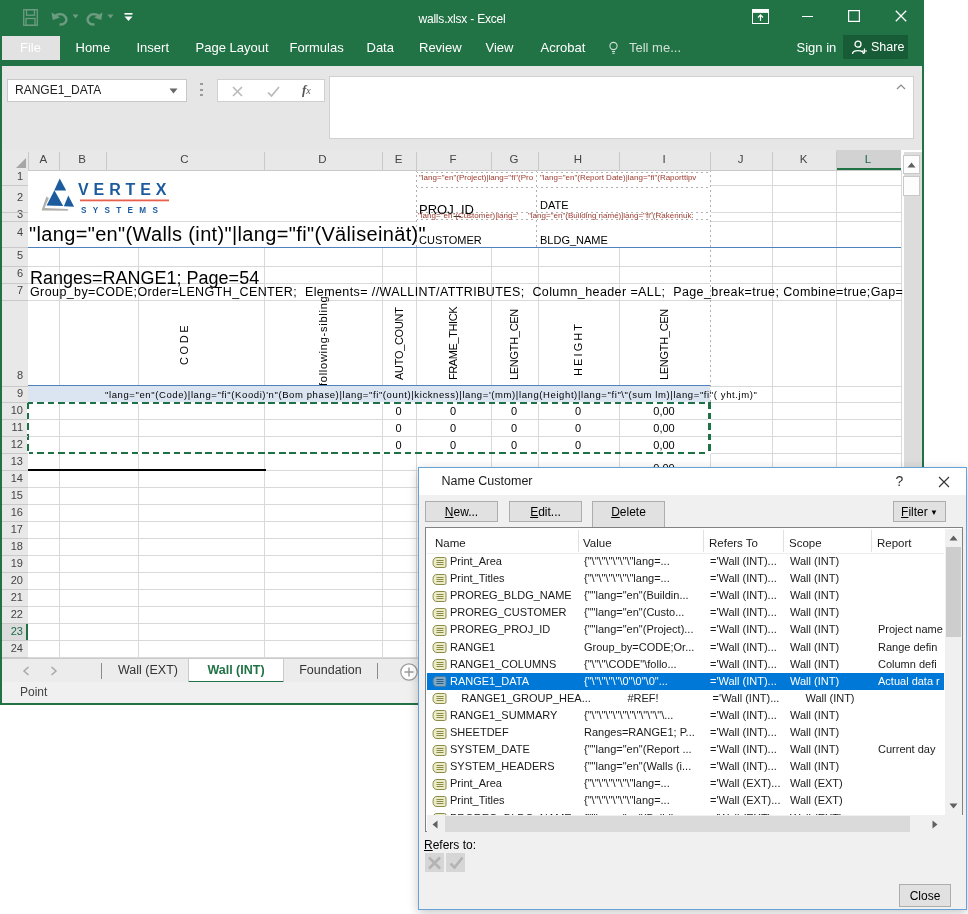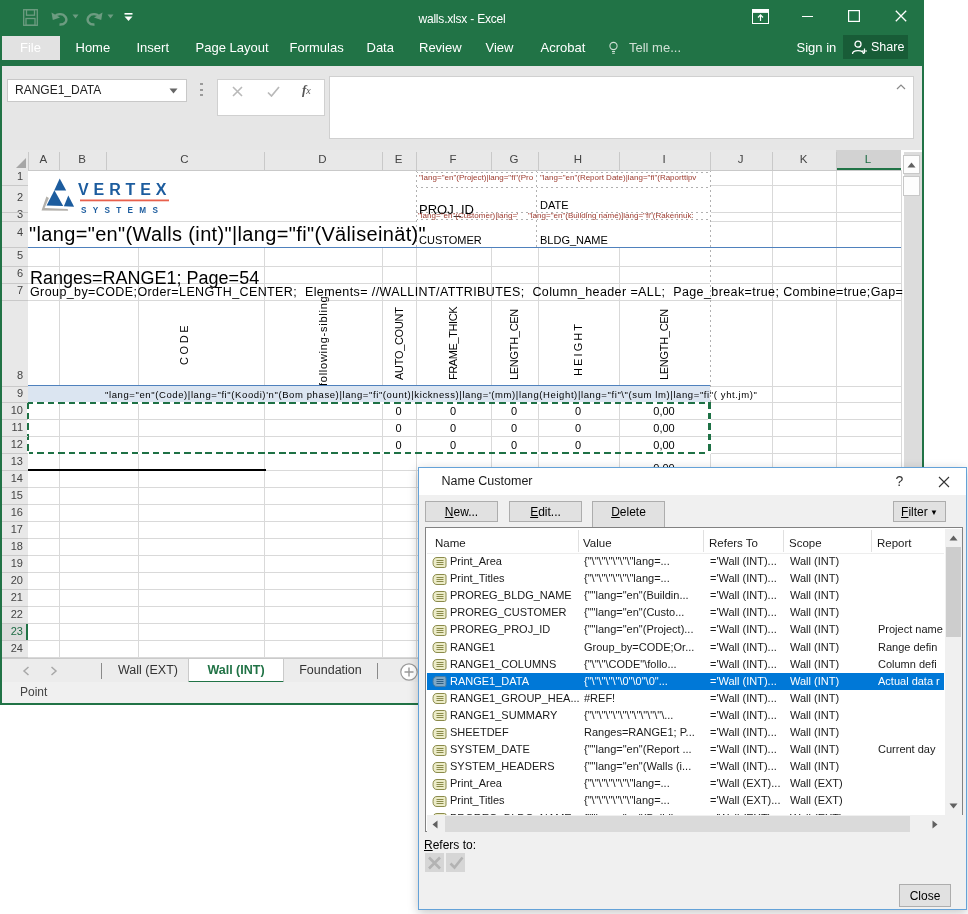--- a/index.html
+++ b/index.html
@@ -7,21 +7,21 @@
 .a{position:absolute}
 #c{position:absolute;left:0;top:0;width:968px;height:914px;background:#fff}
 
 #title{left:0;top:0;width:924px;height:66px;background:#217346}
 #ttext{left:0;top:11.5px;width:924px;text-align:center;color:#fff;font-size:12px;letter-spacing:-0.2px}
 .tab{top:36px;height:24px;line-height:24px;color:#fff;font-size:13px;white-space:nowrap}
 #filetab{left:1px;top:36px;width:59px;height:24px;background:#e2e2e2;color:#fff;text-align:center;line-height:24px;font-size:13px}
 
 #fbar{left:0;top:66px;width:924px;height:84px;background:#e6e6e6}
 #namebox{left:7px;top:13px;width:180px;height:23px;background:#fff;border:1px solid #c8c8c8;font-size:12px;color:#222;line-height:21px;padding-left:7px}
-#fxbox{left:217px;top:13px;width:108px;height:37px;background:#fff;border:1px solid #d0d0d0}
+#fxbox{left:217px;top:13px;width:108px;height:23px;background:#fff;border:1px solid #d0d0d0}
 #finput{left:329px;top:9.5px;width:585px;height:63.5px;background:#fff;border:1px solid #d0d0d0}
 
 #sheet{left:0;top:150px;width:924px;height:508px;background:#fff}
 .gl{background:#d9d9d9}
 #colhdr{left:28px;top:0;width:873px;height:19.5px;background:#e8e8e8}
 #rowhdr{left:0;top:19.5px;width:28px;height:488px;background:#e8e8e8}
 .rn{position:absolute;left:0;width:23px;color:#444;font-size:11px;text-align:right}
 .ch{position:absolute;top:0;height:19.5px;line-height:19px;color:#444;font-size:11.5px;text-align:center}
 .cell{position:absolute;color:#000;white-space:nowrap}
 .red{color:#9c3a2e;font-size:8px}
@@ -470,21 +470,21 @@
             <svg class="a" style="left:4.5px;top:2px" width="15" height="13" viewBox="0 0 15 13">
               <path d="M5 1.5 H12.5 Q14 1.5 14 3 V10 Q14 11.5 12.5 11.5 H5 Q1 11.5 1 6.5 Q1 1.5 5 1.5 Z" fill="#7fa8c5" stroke="#4a7da3"></path>
               <path d="M4.5 4.5 h7 M4.5 6.5 h7 M4.5 8.5 h7" stroke="#2d5f85" stroke-width="1"></path>
             </svg>
   <span class="lc" style="left:23px;width:152px">RANGE1_DATA</span>
   <span class="lc" style="left:157px;width:118px">{"\"\"\"\"\0"\0"\0"...</span>
   <span class="lc" style="left:283px;width:72px">='Wall (INT)...</span>
   <span class="lc" style="left:363px;width:80px">Wall (INT)</span>
   <span class="lc" style="left:451px;width:67px">Actual data r</span>
           </div>
-          <div class="lr" style="top:136.8px;">
+          <div class="lr" style="top:136.8px;text-align:center;">
             <svg class="a" style="left:4.5px;top:2px" width="15" height="13" viewBox="0 0 15 13">
               <path d="M5 1.5 H12.5 Q14 1.5 14 3 V10 Q14 11.5 12.5 11.5 H5 Q1 11.5 1 6.5 Q1 1.5 5 1.5 Z" fill="#ececc8" stroke="#8a8a4a"></path>
               <path d="M4.5 4.5 h7 M4.5 6.5 h7 M4.5 8.5 h7" stroke="#8a8a4a" stroke-width="1"></path>
             </svg>
   <span class="lc" style="left:23px;width:152px">RANGE1_GROUP_HEA...</span>
   <span class="lc" style="left:157px;width:118px">#REF!</span>
   <span class="lc" style="left:283px;width:72px">='Wall (INT)...</span>
   <span class="lc" style="left:363px;width:80px">Wall (INT)</span>
   <span class="lc" style="left:451px;width:67px"></span>
           </div>

